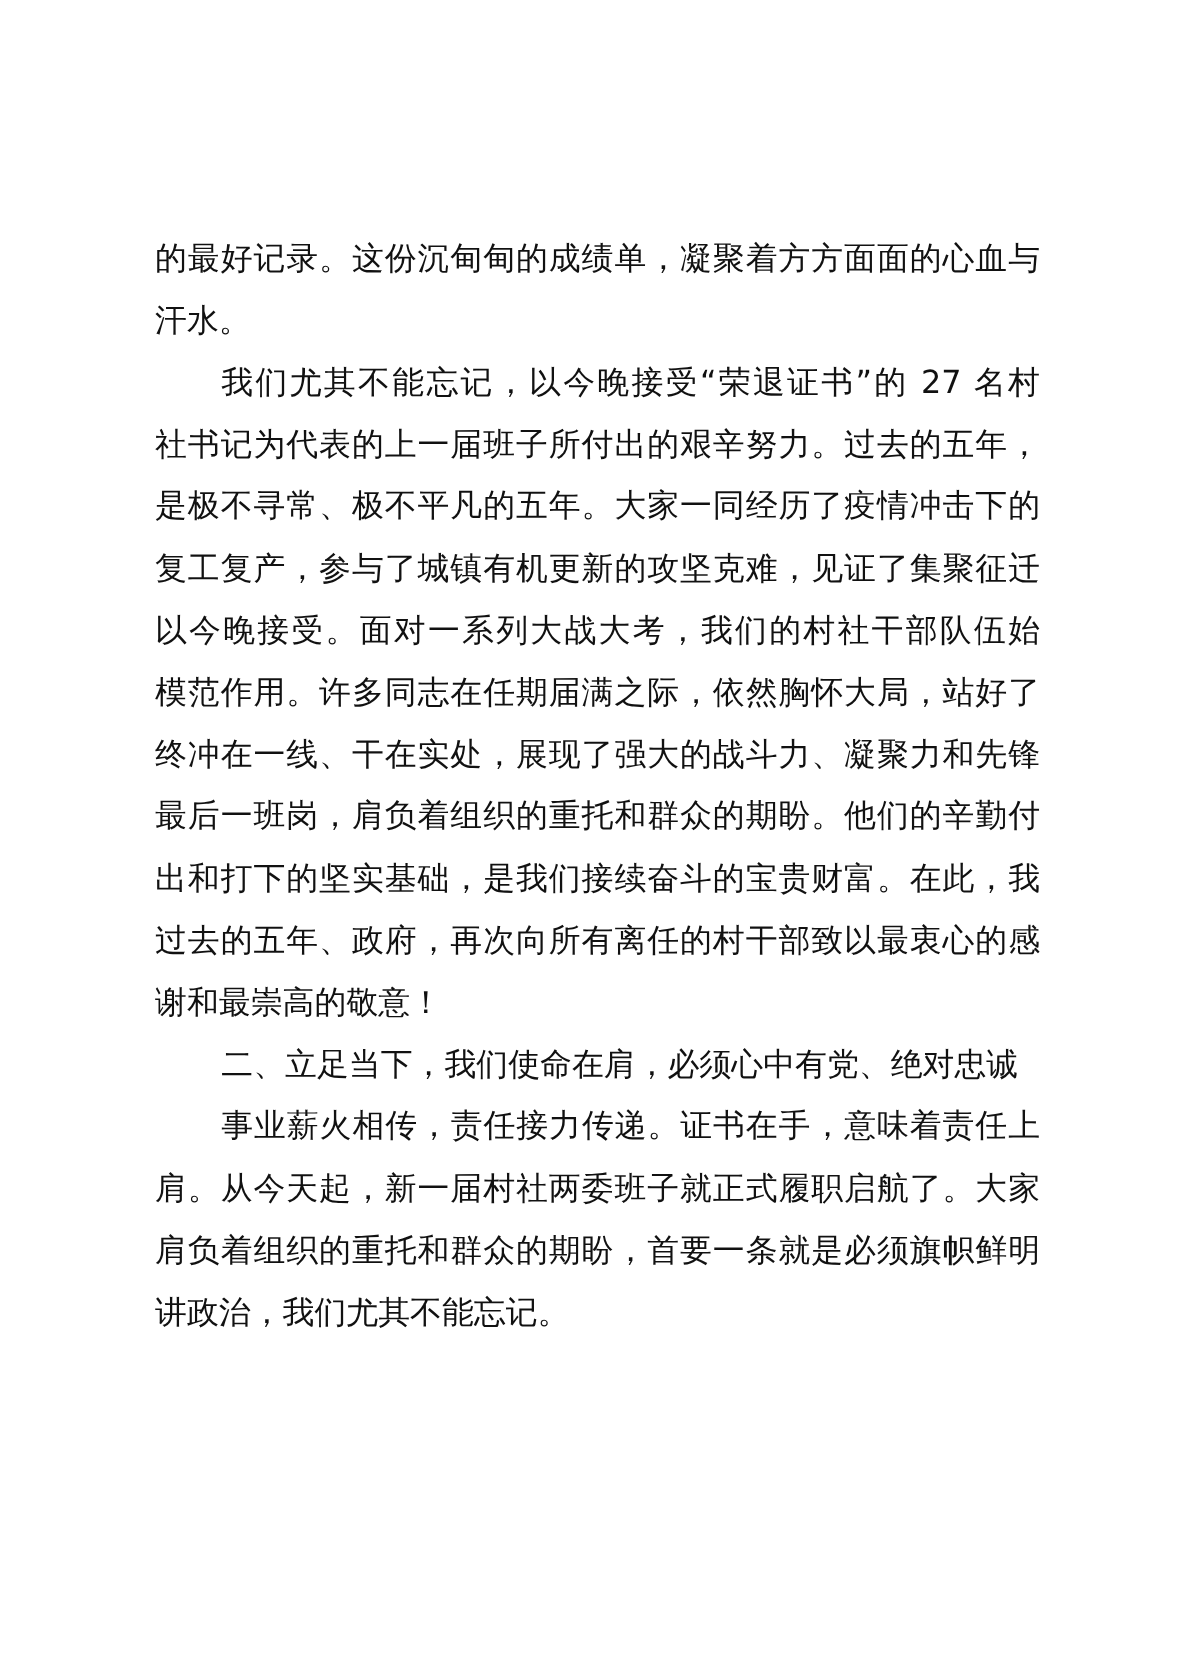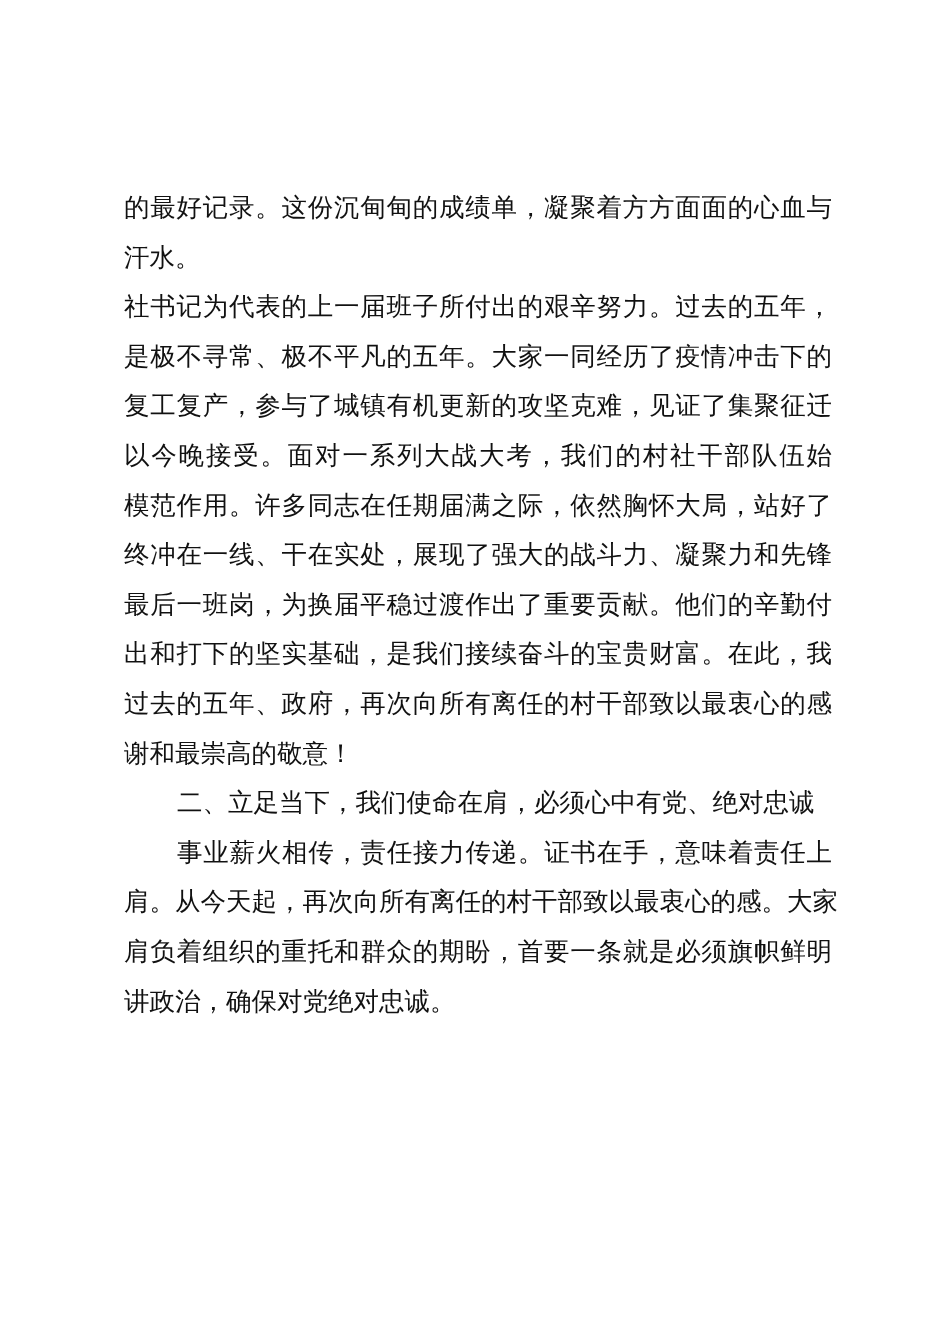--- a/index.html
+++ b/index.html
@@ -53,38 +53,39 @@
 
 <div class="page">
   <div class="content">
 
     <div>
       <div class="line">的最好记录。这份沉甸甸的成绩单，凝聚着方方面面的心血与</div>
       <div class="line last">汗水。</div>
     </div>
 
     <div>
+      <div class="line indent">我们尤其不能忘记，以今晚接受“荣退证书”的 27 名村</div>
       <div class="line">社书记为代表的上一届班子所付出的艰辛努力。过去的五年，</div>
       <div class="line">是极不寻常、极不平凡的五年。大家一同经历了疫情冲击下的</div>
       <div class="line">复工复产，参与了城镇有机更新的攻坚克难，见证了集聚征迁</div>
       <div class="line">以今晚接受。面对一系列大战大考，我们的村社干部队伍始</div>
       <div class="line">模范作用。许多同志在任期届满之际，依然胸怀大局，站好了</div>
       <div class="line">终冲在一线、干在实处，展现了强大的战斗力、凝聚力和先锋</div>
-      <div class="line">最后一班岗，为换届平稳过渡作出了重要贡献。他们的辛勤付</div>
+      <div class="line">最后一班岗，肩负着组织的重托和群众的期盼。他们的辛勤付</div>
       <div class="line">出和打下的坚实基础，是我们接续奋斗的宝贵财富。在此，我</div>
       <div class="line">过去的五年、政府，再次向所有离任的村干部致以最衷心的感</div>
       <div class="line last">谢和最崇高的敬意！</div>
     </div>
 
     <div>
       <div class="line indent heading">二、立足当下，我们使命在肩，必须心中有党、绝对忠诚</div>
     </div>
 
     <div>
       <div class="line indent">事业薪火相传，责任接力传递。证书在手，意味着责任上</div>
-      <div class="line">肩。从今天起，再次向所有离任的村干部致以最衷心的感。大家</div>
+      <div class="line">肩。从今天起，新一届村社两委班子就正式履职启航了。大家</div>
       <div class="line">肩负着组织的重托和群众的期盼，首要一条就是必须旗帜鲜明</div>
-      <div class="line last">讲政治，确保对党绝对忠诚。</div>
+      <div class="line last">讲政治，我们尤其不能忘记。</div>
     </div>
 
 
   </div>
 </div>
 
 </body></html>

